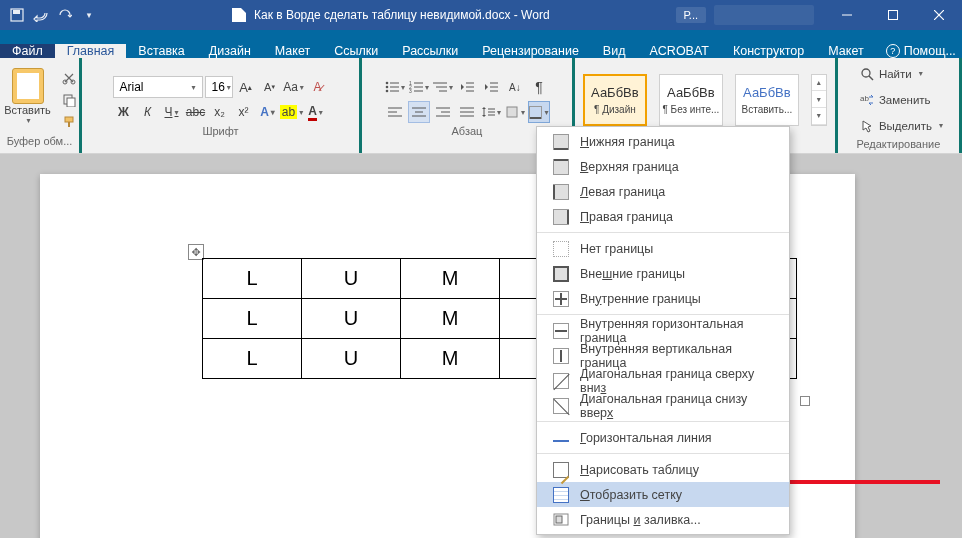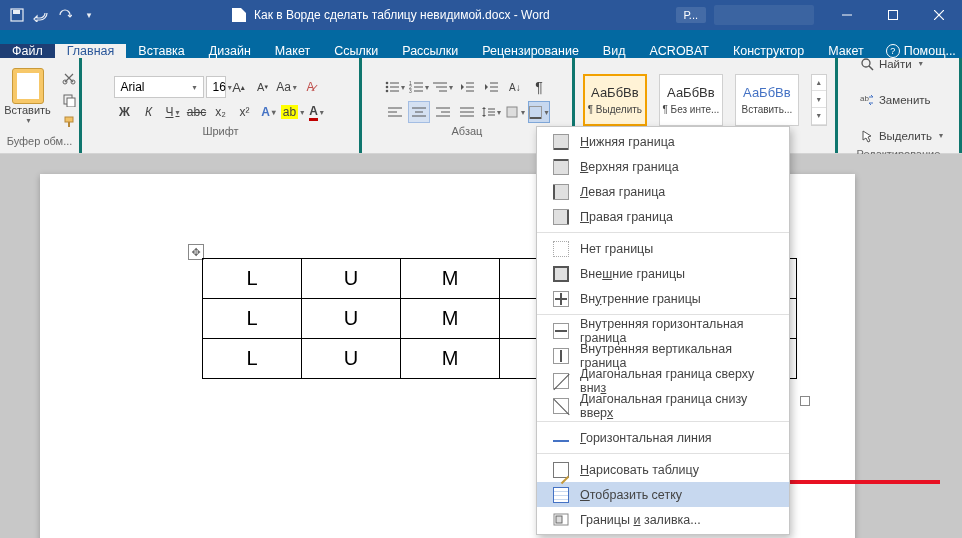--- a/index.html
+++ b/index.html
@@ -39,21 +39,21 @@
 
   .styles { display:flex; gap:12px; }
   .style-tile { width:64px; height:52px; border:1px solid #d0d0d0; background:#fff; display:flex; flex-direction:column; align-items:center; justify-content:center; font-size:10px; cursor:pointer;}
   .style-tile.active { border:2px solid #f2a100; background:#fff3d6;}
   .style-tile .sample { font-size:13px; color:#333; }
   .style-tile .sample.link { color:#4472c4; }
   .style-tile .lbl { color:#444; font-size:10px; margin-top:4px; }
   .style-gallery-vbar{width:16px;height:52px;border:1px solid #d0d0d0;background:#fff;display:flex;flex-direction:column;}
   .style-gallery-vbar div{flex:1;display:flex;align-items:center;justify-content:center;font-size:8px;color:#666;border-bottom:1px solid #e0e0e0;cursor:pointer;}
 
-  .rnav { display:flex; flex-direction:column; gap:16px; padding-left:6px;}
+  .rnav { display:flex; flex-direction:column; gap:6px; padding-left:6px;}
   .rnav .rbtn2 { height:20px; display:flex; align-items:center; gap:5px; font-size:11.5px; color:#444; padding:0 6px; cursor:pointer;}
 
   
   .doc-area { position: absolute; left: 0; right: 0; top: 154px; bottom: 0; background: #c8c8c8; overflow: hidden; }
   .page { position: absolute; left: 40px; top: 20px; width: 815px; height: 380px; background: #fff; box-shadow: 0 2px 6px rgba(0,0,0,.25); }
 
   .table-move { position:absolute; left:148px; top:70px; width:16px; height:16px; border:1px solid #888; background:#fff; display:flex; align-items:center; justify-content:center; font-size:11px; color:#666; cursor:move;}
   .doc-table { position:absolute; left:162px; top:84px; border-collapse:collapse; }
   .doc-table td { border:1px solid #000; width:99px; height:40px; text-align:center; font-family: Arial, sans-serif; font-size:20px; }
   .table-resize { position:absolute; left:760px; top:222px; width:10px; height:10px; border:1px solid #888; background:#fff; cursor:nwse-resize;}
@@ -199,21 +199,21 @@
     <div class="group-label">Буфер обм...</div>
   </div>
 
   <div class="group" style="width:280px;min-width:280px;">
     <div>
       <div class="row">
         <div class="rcontrol" style="width:90px;justify-content:space-between;">
             <span>Arial</span>
             <span class="dd">▾</span>
           </div>
-        <div class="rcontrol" style="width:20px;justify-content:space-between;">
+        <div class="rcontrol" style="width:28px;justify-content:space-between;">
             <span>16</span>
             <span class="dd">▾</span>
           </div>
         <div class="rbtn" style="font-size:13px;">A<span style="font-size:8px;">▴</span></div>
         <div class="rbtn" style="font-size:11px;">A<span style="font-size:7px;">▾</span></div>
         <div class="rbtn">Aa<span class="dd">▾</span></div>
         <div class="rbtn" style="color:#c0504d;">A̷</div>
       </div>
       <div class="row" style="margin-top:3px;">
         <div class="rbtn" style="font-weight:bold;">Ж</div>
@@ -342,21 +342,21 @@
           </div>
       </div>
     </div>
     <div class="group-label">Абзац</div>
   </div>
 
   <div class="group" style="flex:1;">
     <div class="styles">
       <div class="style-tile active">
         <span class="sample">АаБбВв</span>
-        <span class="lbl">¶ Выделить</span>
+        <span class="lbl">¶ Дизайн</span>
       </div>
       <div class="style-tile">
         <span class="sample">АаБбВв</span>
         <span class="lbl">¶ Без инте...</span>
       </div>
       <div class="style-tile">
         <span class="sample link">АаБбВв</span>
         <span class="lbl">Вставить...</span>
       </div>
       <div class="style-gallery-vbar">

